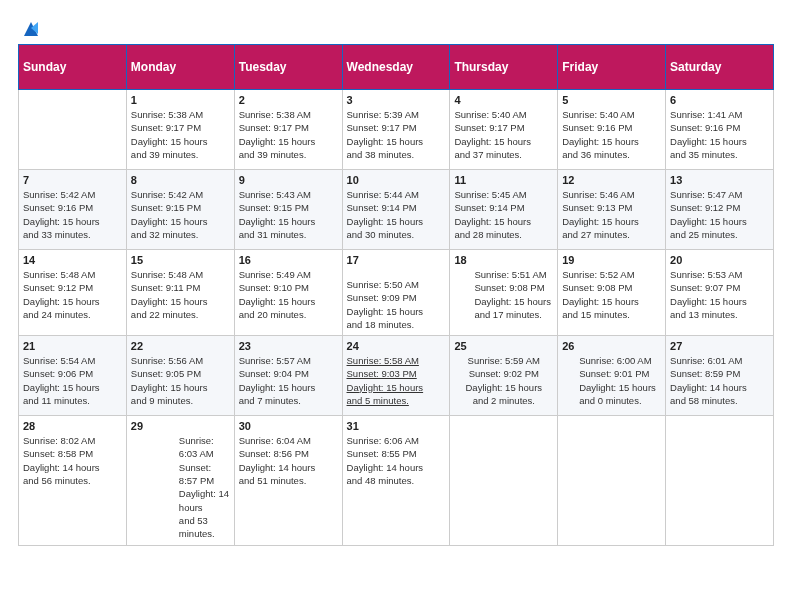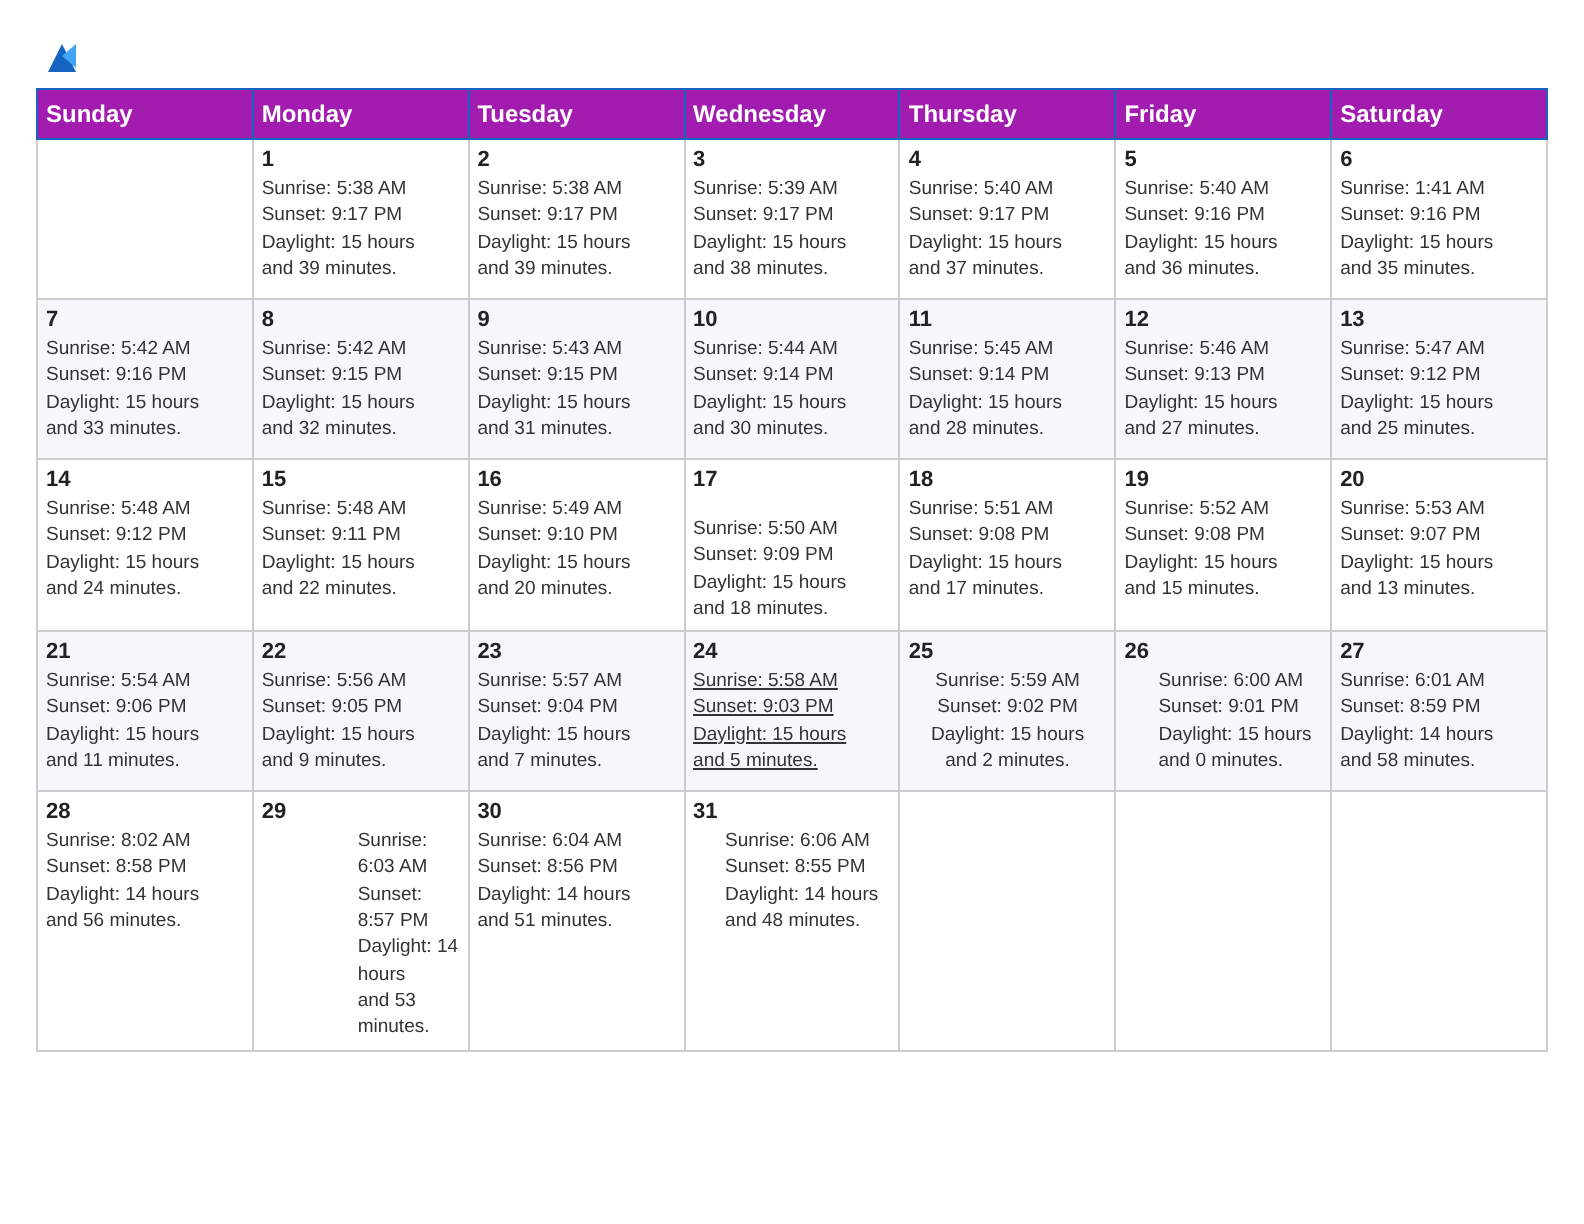--- a/index.html
+++ b/index.html
@@ -53,25 +53,25 @@
       font-size: 14px;
       color: #333;
       margin-top: 2px;
     }
     table {
       width: 100%;
       border-collapse: collapse;
       table-layout: fixed;
     }
     th {
-      background-color: #a21caf;
+      background-color: #be185d;
       color: #fff;
       font-size: 12px;
       font-weight: bold;
-      padding: 5px 4px;
+      padding: 15px 4px;
       text-align: left;
       border: 1px solid #1565c0;
     }
     td {
       border: 1px solid #ccc;
       vertical-align: top;
       padding: 4px 4px;
       font-size: 10px;
       color: #222;
       min-height: 72px;
@@ -255,21 +255,21 @@
           </td>
           <td>
             <div class="day-num">17</div>
             <div class="day-info" style="white-space: pre-line; margin-top: 12px;">Sunrise: 5:50 AM
 Sunset: 9:09 PM
 Daylight: 15 hours
 and 18 minutes.</div>
           </td>
           <td>
             <div class="day-num">18</div>
-            <div class="day-info" style="white-space: pre-line;">Sunrise: 5:51 AM
+            <div class="day-info" style="white-space: pre-line; margin-left: 20px;">Sunrise: 5:51 AM
 Sunset: 9:08 PM
 Daylight: 15 hours
 and 17 minutes.</div>
           </td>
           <td>
             <div class="day-num">19</div>
             <div class="day-info" style="white-space: pre-line;">Sunrise: 5:52 AM
 Sunset: 9:08 PM
 Daylight: 15 hours
 and 15 minutes.</div>
@@ -350,21 +350,21 @@
           </td>
           <td>
             <div class="day-num">30</div>
             <div class="day-info" style="white-space: pre-line;">Sunrise: 6:04 AM
 Sunset: 8:56 PM
 Daylight: 14 hours
 and 51 minutes.</div>
           </td>
           <td>
             <div class="day-num">31</div>
-            <div class="day-info" style="white-space: pre-line; margin-left: 16px;">Sunrise: 6:06 AM
+            <div class="day-info" style="white-space: pre-line;">Sunrise: 6:06 AM
 Sunset: 8:55 PM
 Daylight: 14 hours
 and 48 minutes.</div>
           </td>
           <td class="empty-cell"></td>
           <td class="empty-cell"></td>
           <td class="empty-cell"></td>
         </tr>
       </tbody>
   </table>

